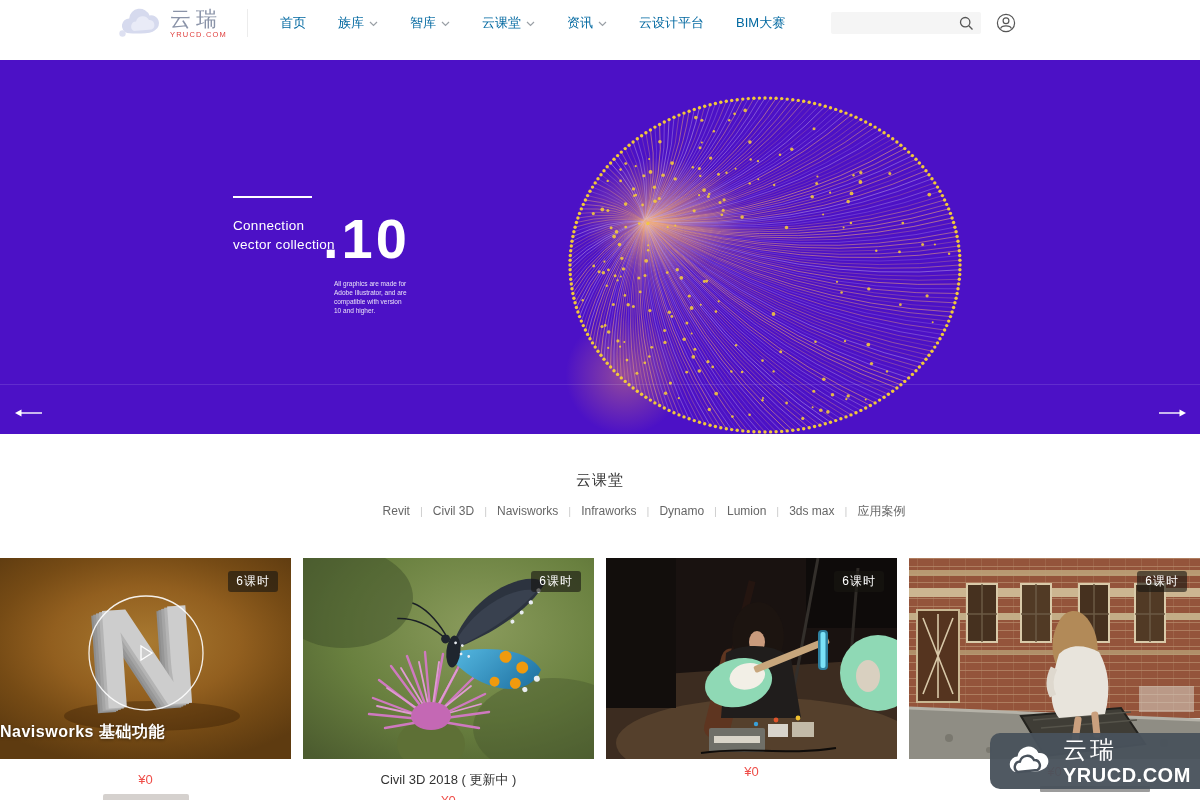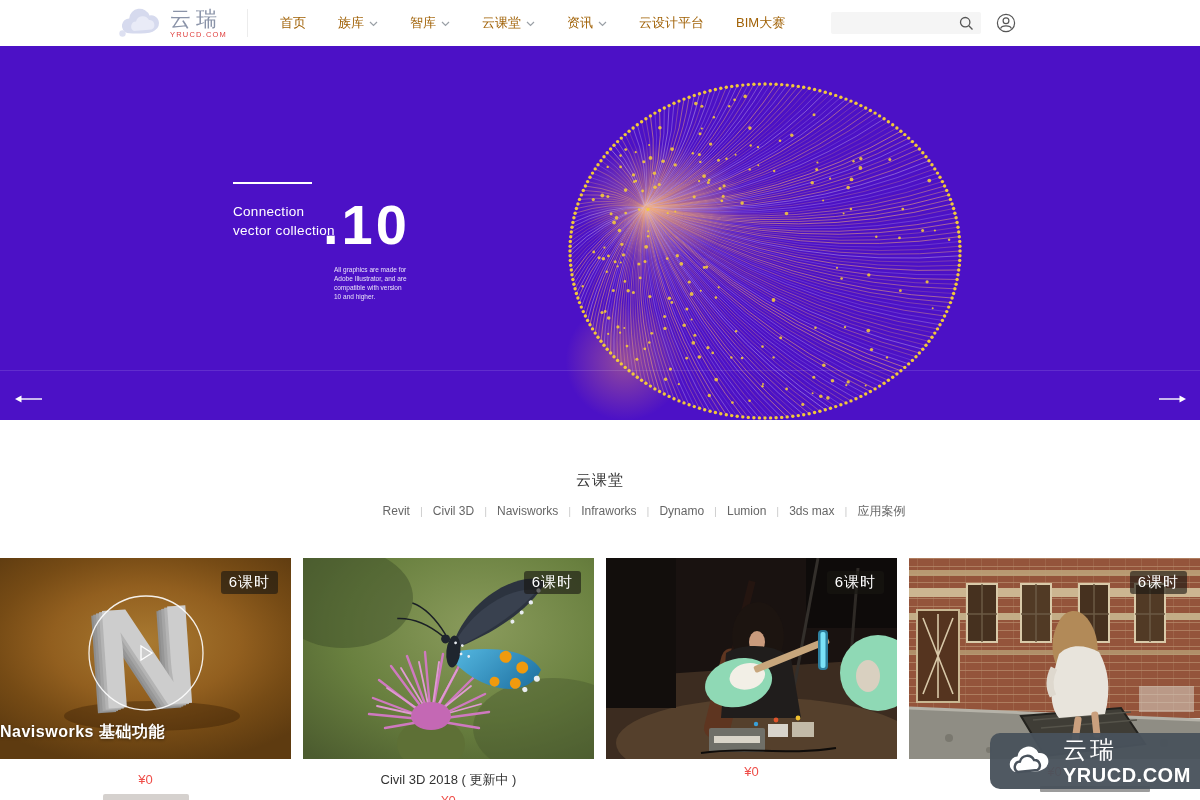--- a/index.html
+++ b/index.html
@@ -12,21 +12,21 @@
   
   .header { position:absolute; top:0; left:0; width:1200px; height:46px;
     background:#fff; display:flex; align-items:center; padding-left:114px; z-index:10; }
   .logo { display:flex; align-items:center; cursor:pointer; }
   .logo-cloud { width:50px; height:32px; }
   .logo-text { margin-left:6px; display:flex; flex-direction:column; line-height:1; }
   .logo-title { font-size:21px; color:#8a93a8; letter-spacing:5px; }
   .logo-sub { font-size:7.5px; color:#e0413f; letter-spacing:1.2px; margin-top:2px; }
   .hdr-divider { width:1px; height:28px; background:#ececec; margin-left:20px; }
   .nav { display:flex; align-items:center; margin-left:16px; }
-  .nav-item { padding:0 16px; font-size:13px; color:#a16207; display:flex;
+  .nav-item { padding:0 16px; font-size:13px; color:#0369a1; display:flex;
     align-items:center; gap:5px; cursor:pointer; white-space:nowrap; height:46px; }
   .chev { display:block; margin-top:2px; }
   .search-box { margin-left:30px; width:150px; height:22px; background:#f5f5f5;
     border-radius:2px; position:relative; display:flex; align-items:center; }
   .search-box input { border:none; background:transparent; outline:none; width:100%;
     height:100%; padding:0 28px 0 10px; font-size:12px; color:#333;
     font-family:"Liberation Sans",sans-serif; }
   .search-ic { position:absolute; right:7px; top:4px; cursor:pointer; }
   .account { margin-left:15px; cursor:pointer; display:flex; }
 
@@ -57,21 +57,21 @@
   .filters { position:absolute; top:503px; left:0; width:1200px; text-align:center;
     font-size:12px; color:#666;margin-left:44px; }
   .filter { cursor:pointer; }
   .filter-sep { color:#ccc; margin:0 10px; font-size:11px; }
 
   
   .cards { position:absolute; top:558px; left:0; width:1200px; display:flex; gap:12px; }
   .card { width:291px; flex:0 0 291px; cursor:pointer; }
   .thumb { position:relative; width:291px; height:201px; overflow:hidden; }
   .badge { position:absolute; top:13px; right:13px; background:rgba(25,22,18,0.62);
-    color:#fff; font-size:15px; padding:2px 8px; border-radius:3px; letter-spacing:1px; z-index:3; }
+    color:#fff; font-size:12px; padding:2px 8px; border-radius:3px; letter-spacing:1px; z-index:3; }
   .row1 { margin-top:13px; text-align:center; font-size:13px; color:#333; line-height:16px; }
   .row2 { margin-top:5px; text-align:center; font-size:13px; line-height:16px; }
   .price { color:#ef4e49; }
   .thumb-n { background:radial-gradient(ellipse 72% 62% at 50% 42%,
       #a97a31 0%, #925f1f 45%, #764b15 72%, #5e3b10 100%); }
   .cover-title { position:absolute; left:0; bottom:16px; width:100%; text-align:left;
     color:#fff; font-size:16px; font-weight:bold; letter-spacing:0.5px;
     text-shadow:0 1px 3px rgba(0,0,0,0.45); z-index:2; }
   .smudge1 { width:86px; height:12px; margin:6px auto 0; background:#b9b2ae;
     opacity:0.6; border-radius:2px; }
@@ -146,21 +146,21 @@
   </div>
   <div class="account">
     <svg width="20" height="20" viewBox="0 0 20 20">
       <circle cx="10" cy="10" r="8.6" stroke="#555" stroke-width="1.2" fill="none"></circle>
       <circle cx="10" cy="7.8" r="2.9" stroke="#555" stroke-width="1.2" fill="none"></circle>
       <path d="M4.6 15.6 C5.6 12 14.4 12 15.4 15.6" stroke="#555" stroke-width="1.2" fill="none"></path>
     </svg>
   </div>
 </div>
 
-<div class="banner" style="background: rgb(76, 17, 198);">
+<div class="banner" style="background: rgb(76, 17, 198); margin-top: 14px;">
   <div class="glow glow1"></div>
   <div class="glow glow2"></div>
   <svg id="burst" width="1200" height="374" viewBox="0 0 1200 374">
       <path d="M645 161 Q797.2 220.8 960.0 205.0" stroke="rgba(240,170,120,0.55)" stroke-width="0.8" fill="none"></path>
       <circle cx="960.0" cy="205.0" r="1.7" fill="#f2c83a"></circle>
       <path d="M645 161 Q796.6 223.2 959.9 209.8" stroke="rgba(215,190,230,0.54)" stroke-width="0.8" fill="none"></path>
       <circle cx="959.9" cy="209.8" r="1.7" fill="#f2c83a"></circle>
       <path d="M645 161 Q795.9 225.5 959.7 214.5" stroke="rgba(240,170,120,0.34)" stroke-width="0.8" fill="none"></path>
       <circle cx="959.7" cy="214.5" r="1.7" fill="#f2c83a"></circle>
       <path d="M645 161 Q795.1 227.9 959.3 219.3" stroke="rgba(240,170,120,0.39)" stroke-width="0.8" fill="none"></path>

